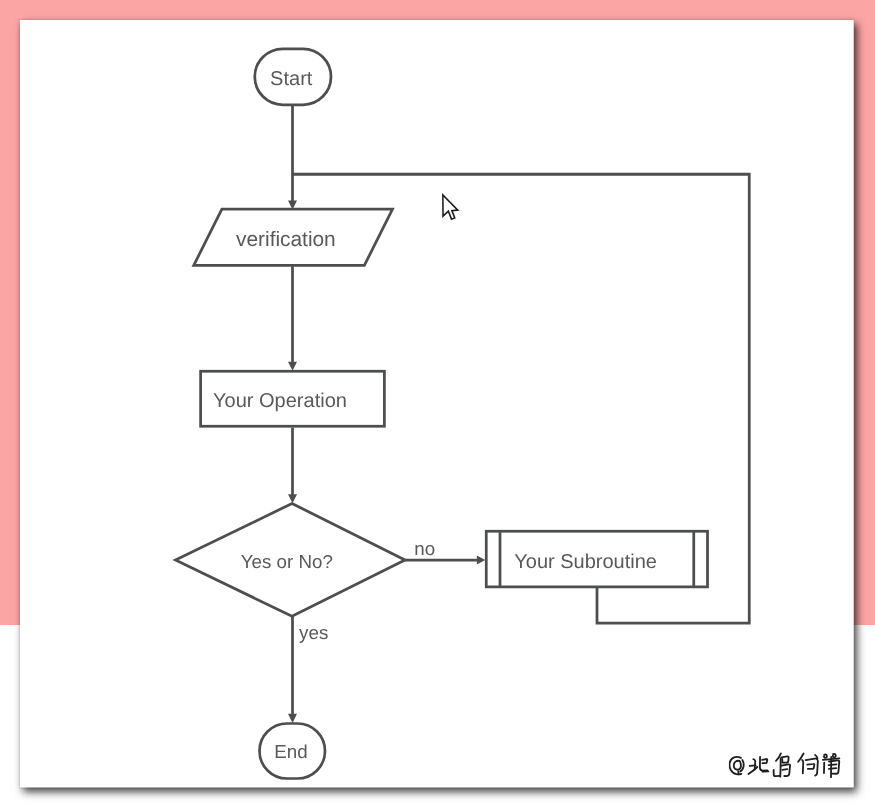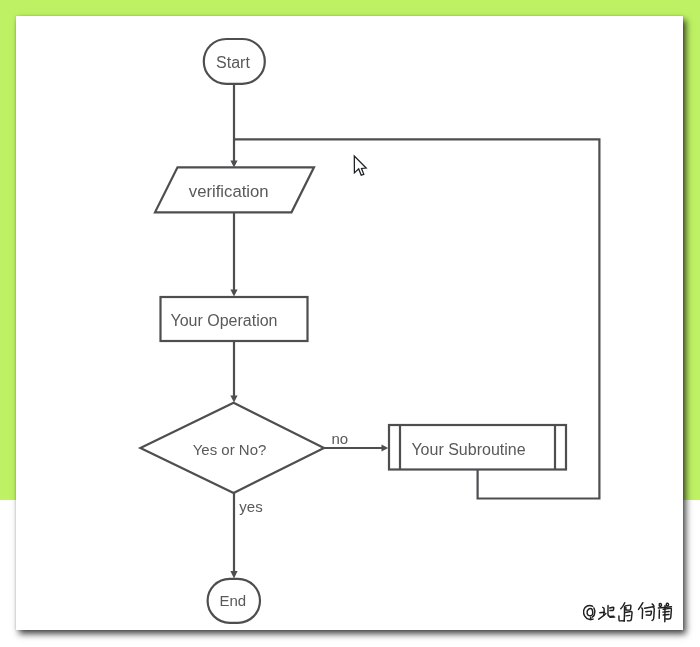--- a/index.html
+++ b/index.html
@@ -5,21 +5,21 @@
 <style>
   html, body {
     margin: 0; padding: 0;
     width: 700px; height: 647px;
     background: #ffffff;
     overflow: hidden;
   }
   #page {
     position: relative;
     width: 700px; height: 500px;
-    background: #bef264;
+    background: #fca5a5;
     font-family: "Liberation Sans", sans-serif;
   }
   #canvas {
     position: absolute;
     left: 16px; top: 16px;
     width: 667px; height: 614px;
     background: #fff;
     box-shadow: 2.5px 3.5px 6.5px rgba(0,0,0,0.72), 0 0 2px rgba(0,0,0,0.16);
   }
   #chart-svg { position: absolute; left: -16px; top: -16px; }

